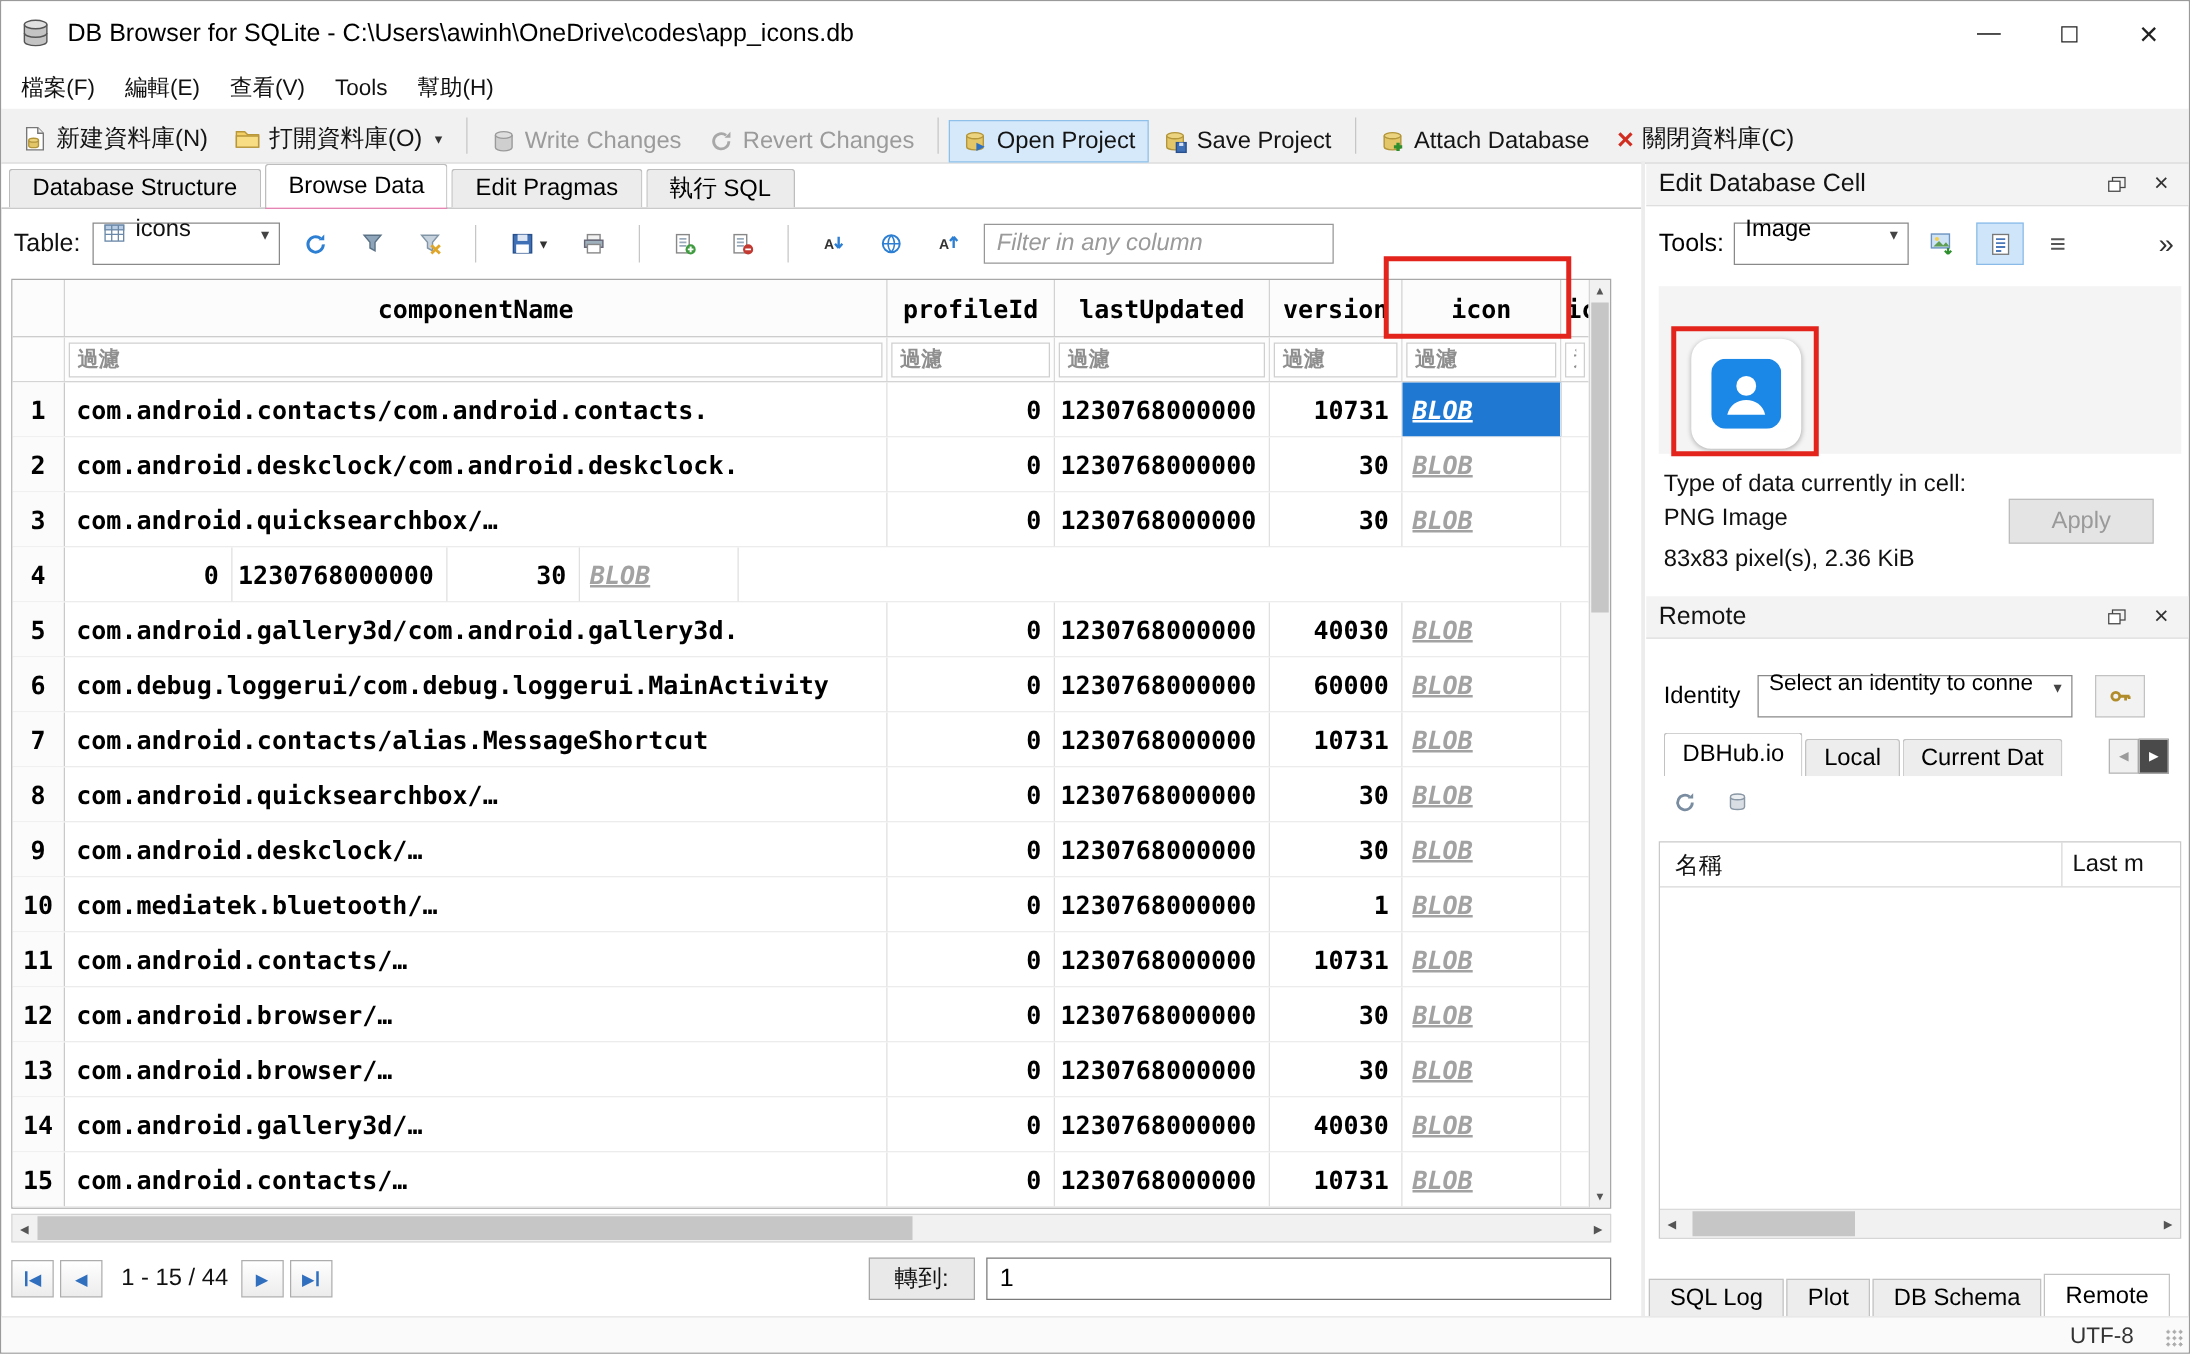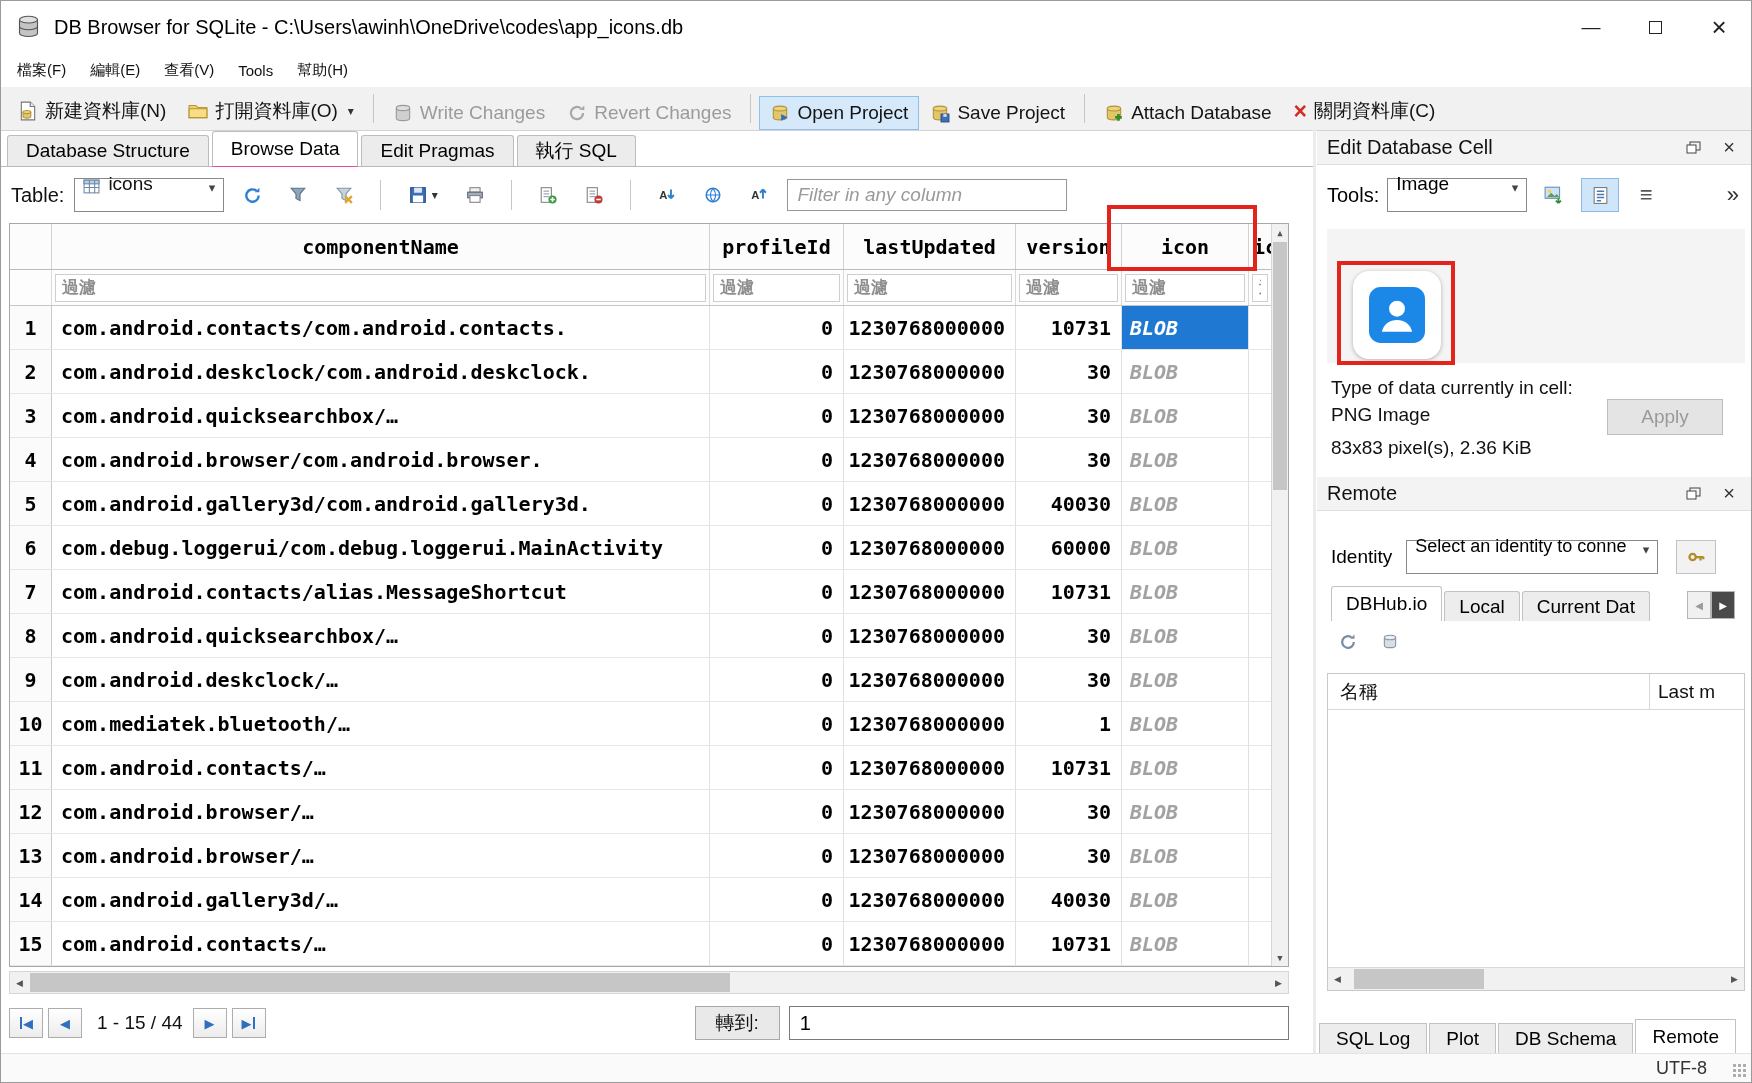--- a/index.html
+++ b/index.html
@@ -13,21 +13,21 @@
   
   .titlebar { position:absolute; top:0; left:0; right:0; height:52px; display:flex; align-items:center; padding-left:14px; background:#fff; }
   .app-icon { width:27px; height:27px; margin-right:12px; flex:0 0 auto; }
   .title-text { font-size:20px; color:#000; white-space:nowrap; }
   .win-controls { margin-left:auto; display:flex; height:52px; }
   .win-btn { width:64px; display:flex; align-items:center; justify-content:center; font-size:19px; color:#222; }
   .max-glyph { width:13px; height:13px; border:1.5px solid #222; display:block; }
   .close-glyph { font-size:26px; line-height:1; color:#222; }
 
   
-  .menubar { position:absolute; top:52px; left:0; right:0; height:34px; display:flex; align-items:center; background:#fff; padding-left:4px; font-size:15px; color:#111; }
+  .menubar { position:absolute; top:52px; left:0; right:0; height:34px; display:flex; align-items:center; background:#fff; padding-left:4px; font-size:18px; color:#111; }
   .menu-item { padding:3px 12px; white-space:nowrap; }
 
   
   .toolbar { position:absolute; top:86px; left:0; right:0; height:44px; background:#f1f1f1; border-bottom:1px solid #d3d3d3; display:flex; align-items:flex-end; padding:0 6px; font-size:19px; color:#141414; }
   .tb-btn { display:flex; align-items:center; gap:7px; padding:5px 10px; border:1px solid transparent; white-space:nowrap; }
   .tb-btn.disabled { color:#9b9b9b; }
   .tb-btn.checked { background:#d6e9fb; border-color:#8fc0ea; }
   .tb-sep { width:1px; align-self:stretch; margin:7px 8px; background:#c6c6c6; }
   .caret { font-size:12px; color:#333; margin-left:3px; }
   .icon { display:inline-flex; align-items:center; justify-content:center; }
@@ -54,21 +54,21 @@
   .hcell { display:flex; align-items:center; justify-content:center; border-right:1px solid #d2d2d2; font-weight:bold; font-size:20px; overflow:hidden; white-space:nowrap; }
   .filter-row { display:flex; height:36px; border-bottom:1px solid #c6c6c6; background:#fdfdfd; }
   .fcell { border-right:1px solid #d9d9d9; display:flex; align-items:center; padding:0 3px; overflow:hidden; }
   .fcell input { width:100%; height:28px; border:1px solid #cfcfcf; font-size:17px; padding:0 6px; font-family:"Liberation Sans",sans-serif; color:#444;font-weight:bold; }
   .fcell input::placeholder { color:#8f8f8f; font-style:normal; }
   .tr { display:flex; height:44px; border-bottom:1px solid #e6e6e6; background:#fff; }
   .td { display:flex; align-items:center; border-right:1px solid #e0e0e0; font-size:20px; font-weight:bold; color:#000; overflow:hidden; white-space:nowrap; }
   .cell-n { justify-content:center; background:#fbfbfb; border-right:1px solid #c9c9c9; }
   .cell-name { padding:0 9px; }
   .cell-profile, .cell-updated, .cell-version { justify-content:flex-end; padding-right:10px; }
-  .cell-icon { padding:0 8px; font-style:italic; color:#a2a2a2; }
+  .cell-icon { padding:0 8px; font-style:italic; color:#a2a2a2;text-decoration:underline; }
   .cell-icon.sel { background:#1f78d1; color:#fff; }
   .cell-extra { border-right:none; }
   .vscroll { position:absolute; top:0; right:0; width:17px; height:100%; background:#f1f1f1; border-left:1px solid #d6d6d6; }
   .vs-btn { height:17px; display:flex; align-items:center; justify-content:center; font-size:9px; color:#555; }
   .vs-btn.bottom { position:absolute; bottom:0; left:0; right:0; }
   .vs-thumb { position:absolute; left:1px; right:1px; top:18px; height:248px; background:#c6c6c6; }
 
   
   .hscroll { position:absolute; left:8px; top:970px; width:1280px; height:23px; background:#f1f1f1; border:1px solid #d6d6d6; }
   .hs-btn { position:absolute; top:0; bottom:0; width:19px; display:flex; align-items:center; justify-content:center; font-size:9px; color:#555; }
@@ -423,21 +423,20 @@
     <div class="td c1 cell-name">com.android.quicksearchbox/…</div>
     <div class="td c2 cell-profile">0</div>
     <div class="td c3 cell-updated">1230768000000</div>
     <div class="td c4 cell-version">30</div>
     <div class="td c5 cell-icon">BLOB</div>
     <div class="td c6 cell-extra"></div>
   </div>
 
   <div class="tr">
     <div class="td c0 cell-n">4</div>
-    <div class="td c1 cell-name">com.android.browser/com.android.browser.</div>
     <div class="td c2 cell-profile">0</div>
     <div class="td c3 cell-updated">1230768000000</div>
     <div class="td c4 cell-version">30</div>
     <div class="td c5 cell-icon">BLOB</div>
     <div class="td c6 cell-extra"></div>
   </div>
 
   <div class="tr">
     <div class="td c0 cell-n">5</div>
     <div class="td c1 cell-name">com.android.gallery3d/com.android.gallery3d.</div>

